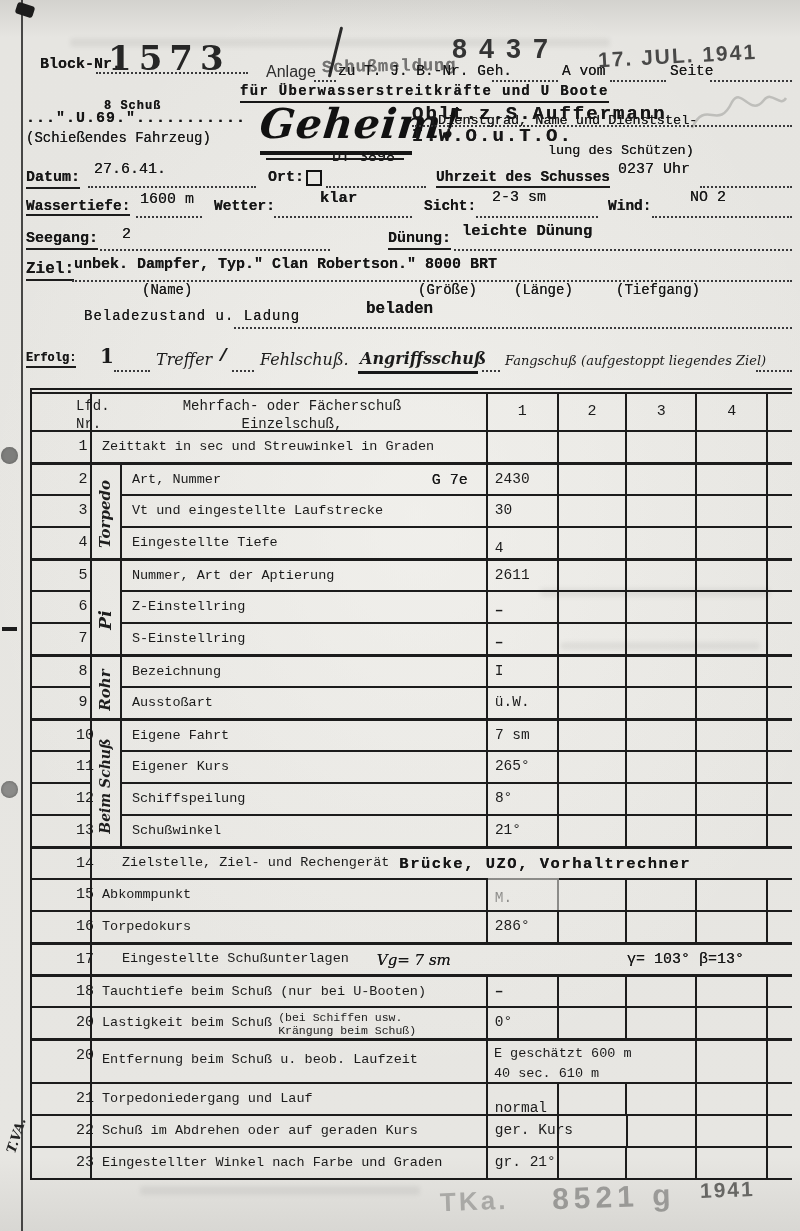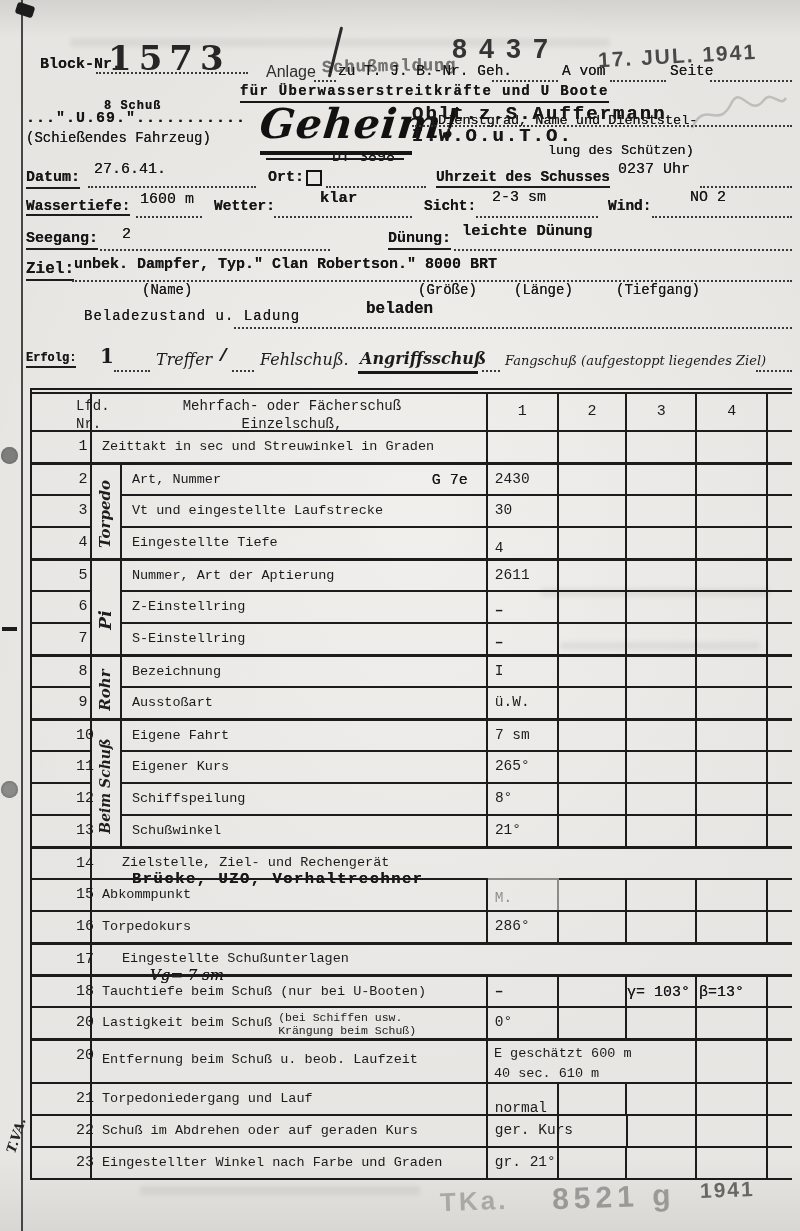--- a/index.html
+++ b/index.html
@@ -24,21 +24,21 @@
   .trow{height:32px;}
   .trow.hdr{height:38px;}
   .trow.tall{height:44px;}
   .nr{width:60px;text-align:center;font-size:15px;padding-top:6px;padding-left:44px;}
   .grp{width:30px;}
   .lb{width:367px;padding:7px 4px 0 10px;}
   .lb.wide{width:397px;}
   .v1{width:71px;padding:6px 0 0 7px;font-size:14.5px;}
   .v2{width:69px;}.v3{width:70px;}.v4{width:71px;}
   .tail{width:24px;border-right:none;}
-  .open{width:702px;border-right:none;display:flex;padding:6px 0 8px 30px;align-items:flex-start;flex-direction:column;}
+  .open{width:702px;border-right:none;display:flex;padding:6px 0 8px 30px;align-items:flex-start;}
   .c123{width:210px;padding:3px 0 0 6px;font-size:13.5px;line-height:1.45;}
   .cont .grp{border-top:none;}
   .thick .cell{border-top-width:3px;}
   .hnr,.hdesc,.hc{text-align:center;line-height:1.25;padding-top:4px;font-size:14px;}
   .hc{padding-top:9px;font-size:15px;}
   .tbottom{height:0;border-top:2px solid #1a1a1a;width:762px;}
   .extra{margin-left:auto;margin-right:14px;font-size:15px;}
   .note{display:inline-block;font-size:11.5px;line-height:1.1;margin-left:6px;vertical-align:top;margin-top:-3px;white-space:nowrap;}
   .grplabel{position:absolute;transform:translate(-50%,-50%) rotate(-90deg);
     font-family:"DejaVu Serif","Liberation Serif",serif;font-style:italic;font-weight:bold;

